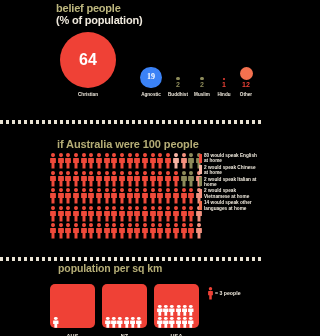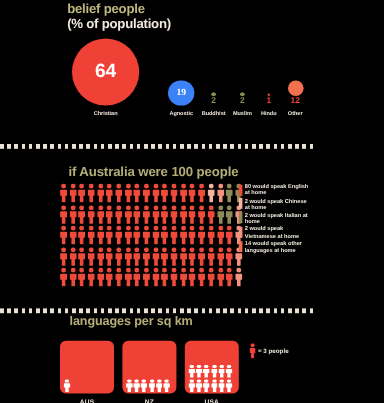--- a/index.html
+++ b/index.html
@@ -589,21 +589,21 @@
         <div class="leg-row">
           <span class="leg-sw" style="background: rgb(244, 113, 79);"></span>
           <span class="leg-tx">14 would speak other languages at home</span>
         </div>
       </div>
   </div>
 
   <div class="divider" style="top:257px"></div>
 
   <div class="sec3">
-    <div class="s3-title">languages per sq km</div>
+    <div class="s3-title">population per sq km</div>
     <div class="boxes">
         <div class="bx-wrap">
           <div class="bx">
             <div class="bx-people">
               <span class="wperson"><svg viewBox="0 0 10 26" width="5.6" height="11" preserveAspectRatio="none">
                   <circle cx="5" cy="3.4" r="3.4" fill="#ffffff"></circle>
                   <path d="M1.1 8.2 h7.8 a0.9 0.9 0 0 1 0.9 0.9 v7.2 h-2.3 v8.9 h-5 v-8.9 h-2.3 v-7.2 a0.9 0.9 0 0 1 0.9 -0.9 z" fill="#ffffff"></path>
                 </svg></span>
             </div>
           </div>

